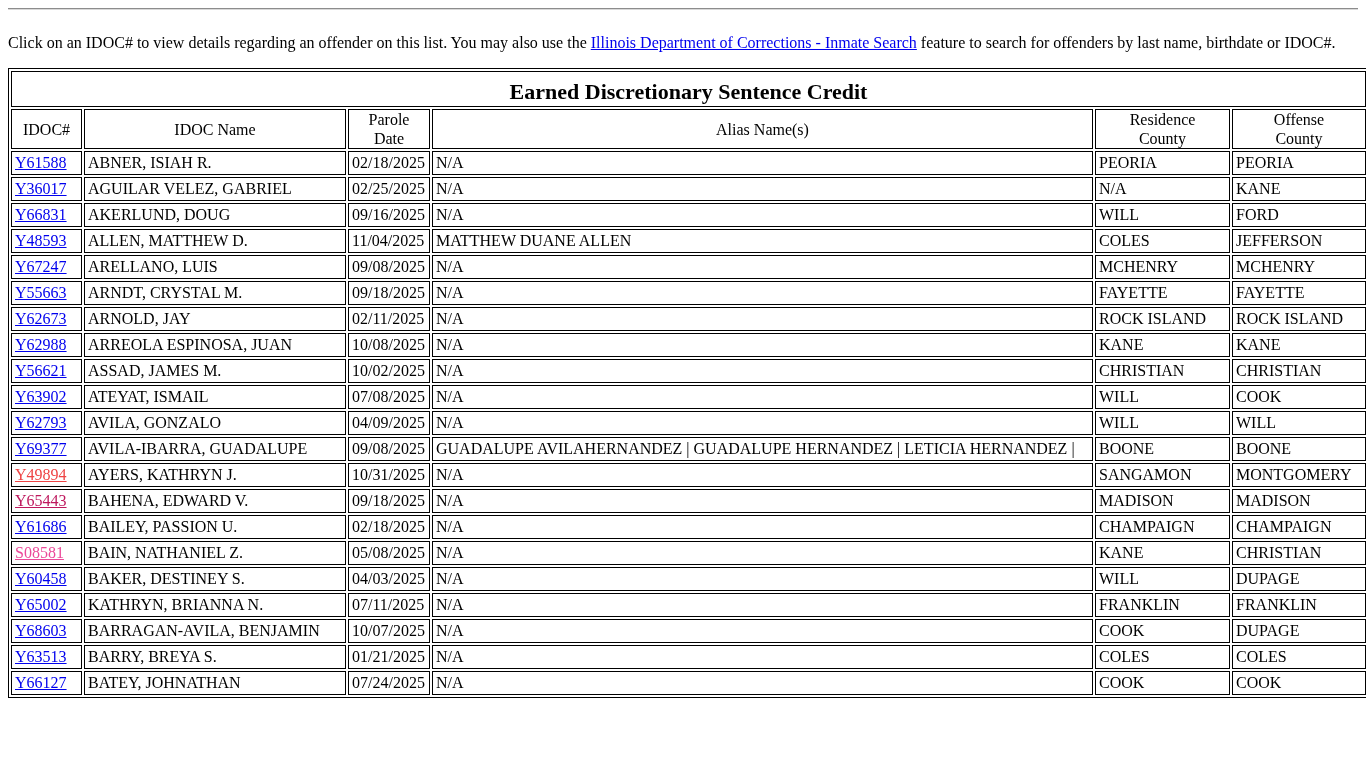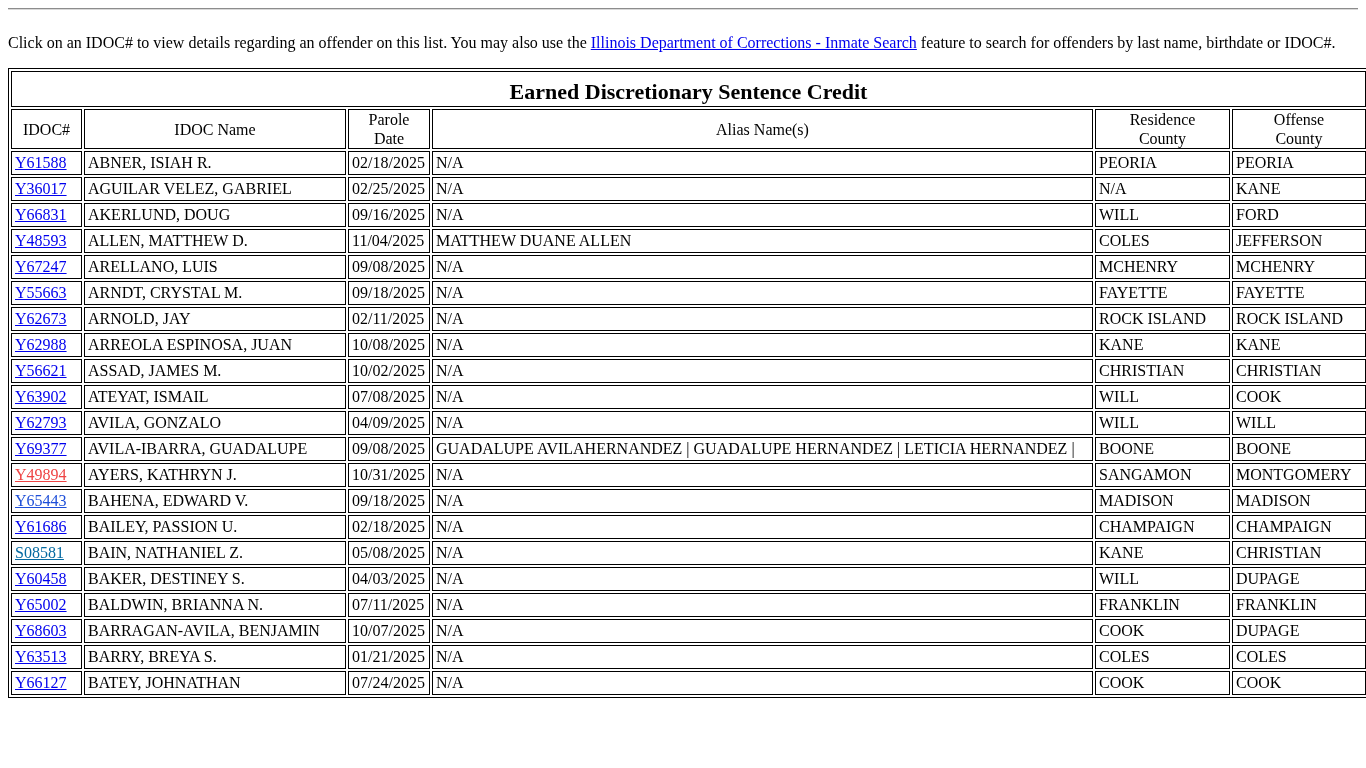--- a/index.html
+++ b/index.html
@@ -198,54 +198,54 @@
   </tr>
       <tr>
     <td class="cell"><a href="#" style="color: #ef4444;">Y49894</a></td>
     <td class="cell">AYERS, KATHRYN J.</td>
     <td class="cell">10/31/2025</td>
     <td class="cell">N/A</td>
     <td class="cell">SANGAMON</td>
     <td class="cell">MONTGOMERY</td>
   </tr>
       <tr>
-    <td class="cell"><a href="#" style="color: #1d4ed8;">Y65443</a></td>
+    <td class="cell"><a href="#" style="color: #be185d;">Y65443</a></td>
     <td class="cell">BAHENA, EDWARD V.</td>
     <td class="cell">09/18/2025</td>
     <td class="cell">N/A</td>
     <td class="cell">MADISON</td>
     <td class="cell">MADISON</td>
   </tr>
       <tr>
     <td class="cell"><a href="#" style="color: rgb(0, 0, 238);">Y61686</a></td>
     <td class="cell">BAILEY, PASSION U.</td>
     <td class="cell">02/18/2025</td>
     <td class="cell">N/A</td>
     <td class="cell">CHAMPAIGN</td>
     <td class="cell">CHAMPAIGN</td>
   </tr>
       <tr>
-    <td class="cell"><a href="#" style="color: #0369a1;">S08581</a></td>
+    <td class="cell"><a href="#" style="color: #ec4899;">S08581</a></td>
     <td class="cell">BAIN, NATHANIEL Z.</td>
     <td class="cell">05/08/2025</td>
     <td class="cell">N/A</td>
     <td class="cell">KANE</td>
     <td class="cell">CHRISTIAN</td>
   </tr>
       <tr>
     <td class="cell"><a href="#" style="color: rgb(0, 0, 238);">Y60458</a></td>
     <td class="cell">BAKER, DESTINEY S.</td>
     <td class="cell">04/03/2025</td>
     <td class="cell">N/A</td>
     <td class="cell">WILL</td>
     <td class="cell">DUPAGE</td>
   </tr>
       <tr>
     <td class="cell"><a href="#" style="color: rgb(0, 0, 238);">Y65002</a></td>
-    <td class="cell">BALDWIN, BRIANNA N.</td>
+    <td class="cell">KATHRYN, BRIANNA N.</td>
     <td class="cell">07/11/2025</td>
     <td class="cell">N/A</td>
     <td class="cell">FRANKLIN</td>
     <td class="cell">FRANKLIN</td>
   </tr>
       <tr>
     <td class="cell"><a href="#" style="color: rgb(0, 0, 238);">Y68603</a></td>
     <td class="cell">BARRAGAN-AVILA, BENJAMIN</td>
     <td class="cell">10/07/2025</td>
     <td class="cell">N/A</td>

